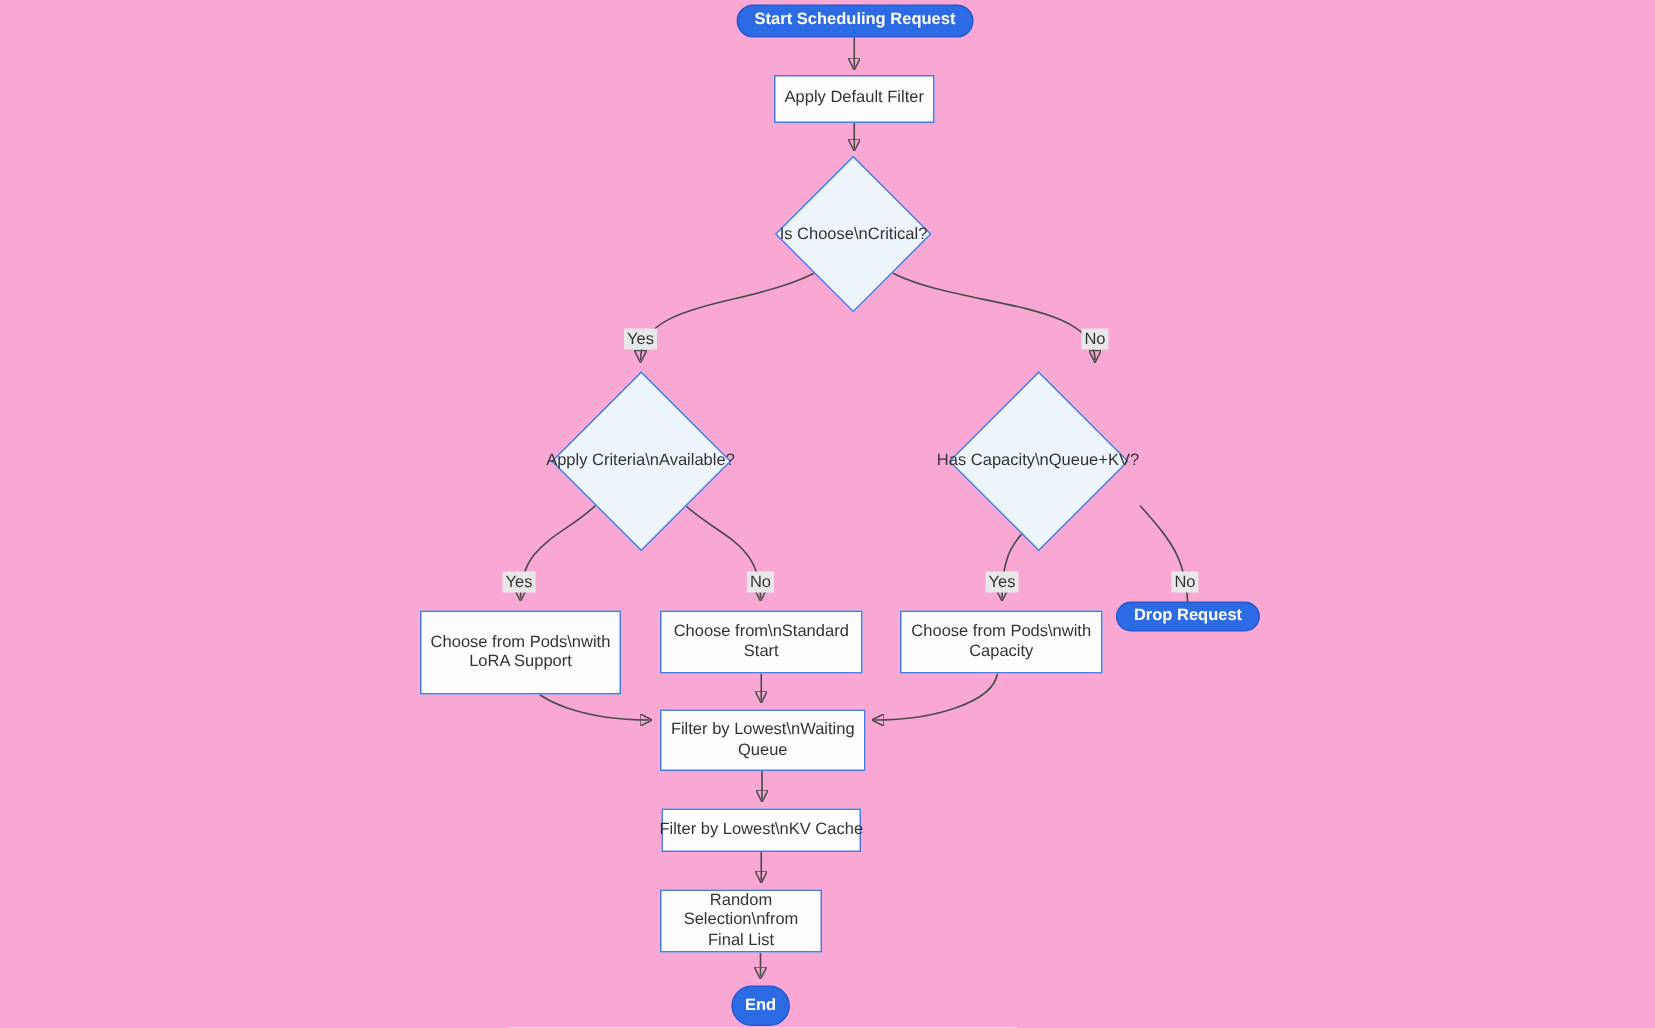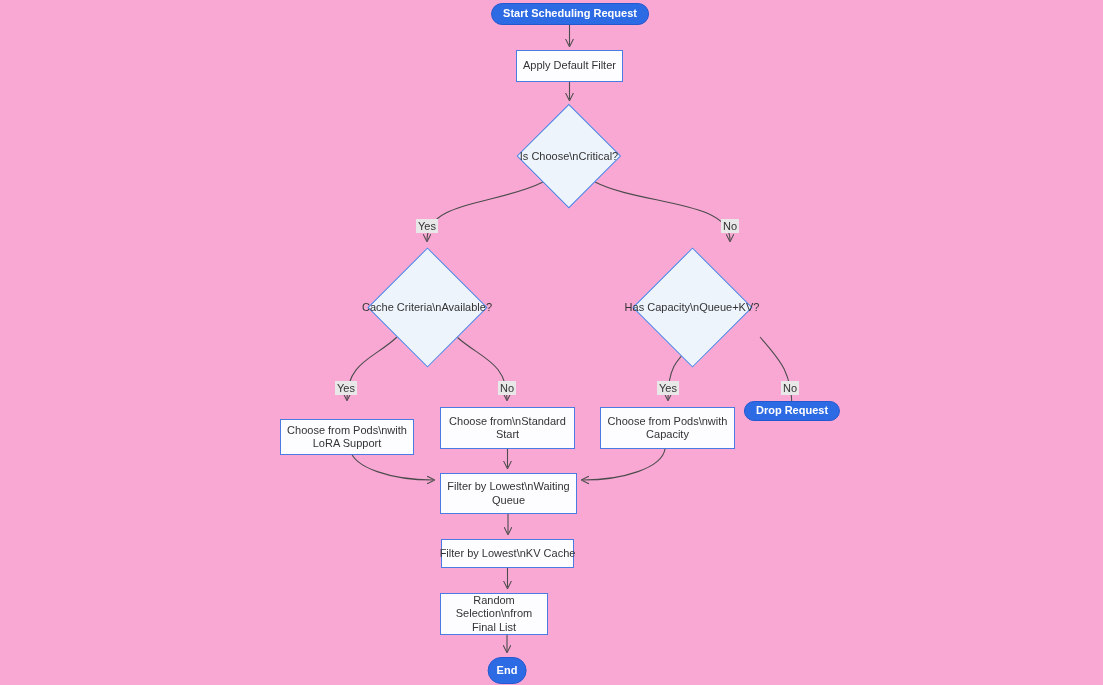--- a/index.html
+++ b/index.html
@@ -112,40 +112,40 @@
   </svg>
 
   <div class="node pill" style="left:570px; top:3px; height:22px;">Start Scheduling Request</div>
 
   <div class="node pill" style="left:792px; top:401px; height:20px;">Drop Request</div>
 
   <div class="node pill round" style="left:507px; top:657px; height:27px;">End</div>
 
   <div class="node rect" style="left:516px; top:50px; width:107px; height:32px;">Apply Default Filter</div>
 
-  <div class="node rect" style="left:280px; top:407px; width:134px; height:36px;margin-top:12px;">Choose from Pods\nwith LoRA Support</div>
+  <div class="node rect" style="left:280px; top:407px; width:134px; height:56px;">Choose from Pods\nwith LoRA Support</div>
 
   <div class="node rect" style="left:440px; top:407px; width:135px; height:42px;">Choose from\nStandard Start</div>
 
   <div class="node rect" style="left:600px; top:407px; width:135px; height:42px;">Choose from Pods\nwith Capacity</div>
 
   <div class="node rect" style="left:440px; top:473px; width:137px; height:41px;">Filter by Lowest\nWaiting Queue</div>
 
   <div class="node rect" style="left:441px; top:539px; width:133px; height:29px; white-space:nowrap;">Filter by Lowest\nKV Cache</div>
 
   <div class="node rect" style="left:440px; top:593px; width:108px; height:42px;">Random Selection\nfrom Final List</div>
 
   <div class="diamond" style="left:517px; top:104px; width:104px; height:104px;">
     <div class="diamond-shape"></div>
     <div class="diamond-label">Is Choose\nCritical?</div>
   </div>
 
   <div class="diamond" style="left:367px; top:247px; width:120px; height:120px;">
     <div class="diamond-shape"></div>
-    <div class="diamond-label">Cache Criteria\nAvailable?</div>
+    <div class="diamond-label">Apply Criteria\nAvailable?</div>
   </div>
 
   <div class="diamond" style="left:632px; top:247px; width:120px; height:120px;">
     <div class="diamond-shape"></div>
     <div class="diamond-label">Has Capacity\nQueue+KV?</div>
   </div>
 
   <div class="edge-label" style="left:427px; top:226px;">Yes</div>
   <div class="edge-label" style="left:730px; top:226px;">No</div>
   <div class="edge-label" style="left:346px; top:388px;">Yes</div>

